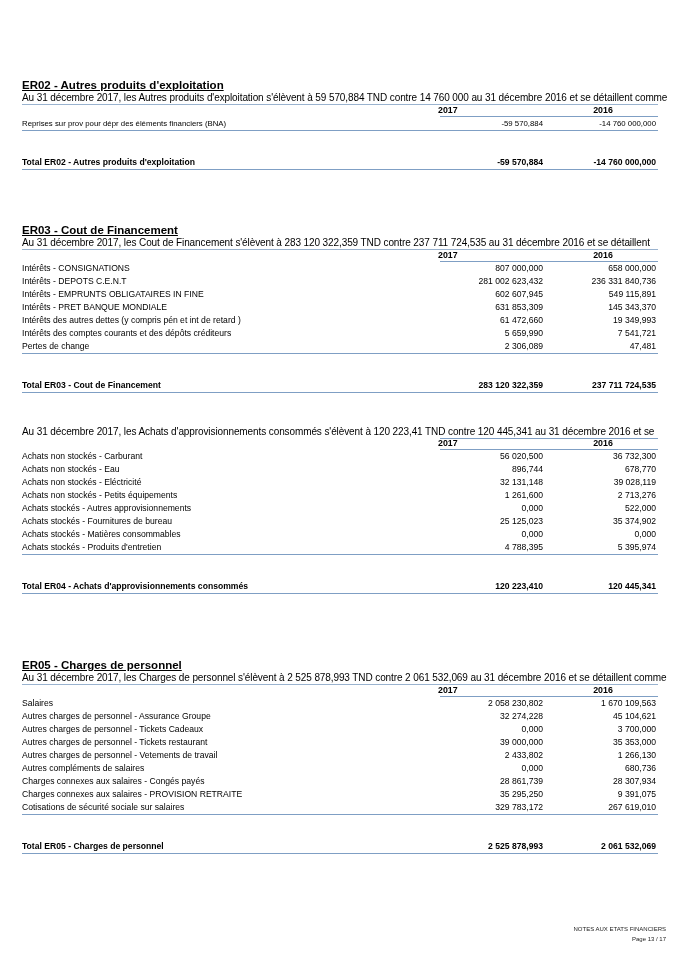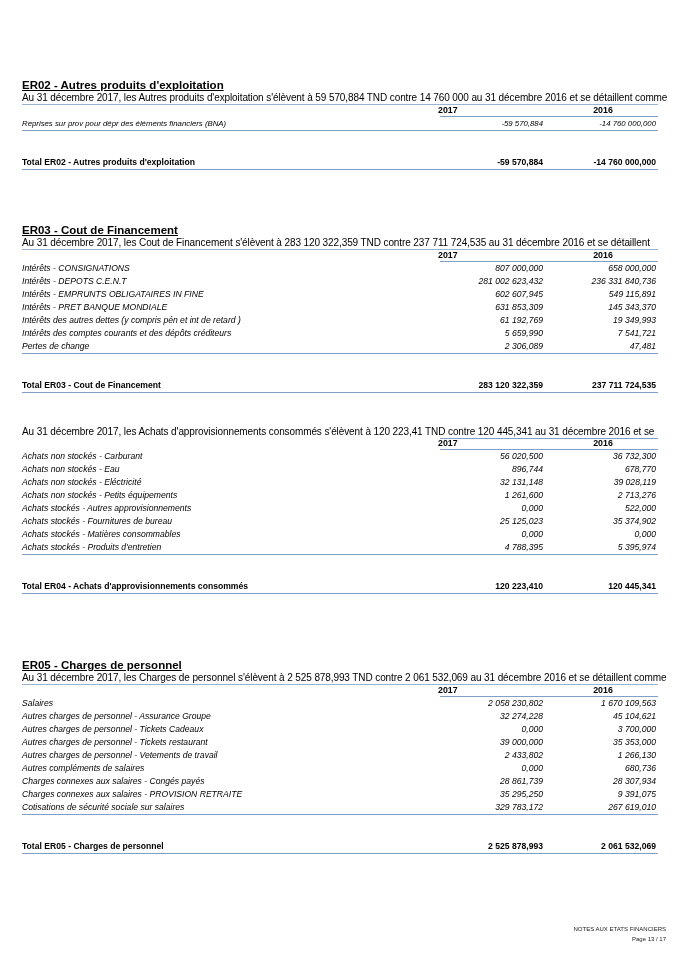--- a/index.html
+++ b/index.html
@@ -21,21 +21,21 @@
     }
     .hdr .rule {
       position: absolute; left: 418px; right: 0; bottom: 0; border-bottom: 1.5px solid #7f9fc4;
     }
     .hdr .c1 { position: absolute; right: 130px; width: 90px; text-align: left; top: 0; }
     .hdr .c2 { position: absolute; right: 0; width: 110px; text-align: center; top: 0; }
     .row { position: relative; height: 13px; font-size: 8.6px; line-height: 13px; }
     .row .lbl { position: absolute; left: 0; top: 0; white-space: nowrap; }
     .row .v1 { position: absolute; right: 115px; top: 0; text-align: right; }
     .row .v2 { position: absolute; right: 2px; top: 0; text-align: right; }
-    .rows-end { border-bottom: 1.5px solid #7f9fc4; font-style: italic; }
+    .rows-end { border-bottom: 1.5px solid #7f9fc4; }
     .total { position: relative; height: 14px; font-size: 8.6px; line-height: 14px; font-weight: bold; border-bottom: 1.5px solid #7f9fc4; }
     .total .lbl { position: absolute; left: 0; top: 0; }
     .total .v1 { position: absolute; right: 115px; top: 0; }
     .total .v2 { position: absolute; right: 2px; top: 0; }
     .small-row { font-size: 7.8px; }
     .footer {
       position: absolute; right: 20px; top: 924px; text-align: right;
       font-size: 6px; line-height: 10px; color: #222;
     }
   </style>
@@ -89,21 +89,21 @@
         <span class="v1">602 607,945</span>
         <span class="v2">549 115,891</span>
       </div>
     <div class="row">
         <span class="lbl">Intérêts - PRET BANQUE MONDIALE</span>
         <span class="v1">631 853,309</span>
         <span class="v2">145 343,370</span>
       </div>
     <div class="row">
         <span class="lbl">Intérêts des autres dettes (y compris pén et int de retard )</span>
-        <span class="v1">61 192,769</span>
+        <span class="v1">61 472,660</span>
         <span class="v2">19 349,993</span>
       </div>
     <div class="row">
         <span class="lbl">Intérêts des comptes courants et des dépôts créditeurs</span>
         <span class="v1">5 659,990</span>
         <span class="v2">7 541,721</span>
       </div>
     <div class="row">
         <span class="lbl">Pertes de change</span>
         <span class="v1">2 306,089</span>

